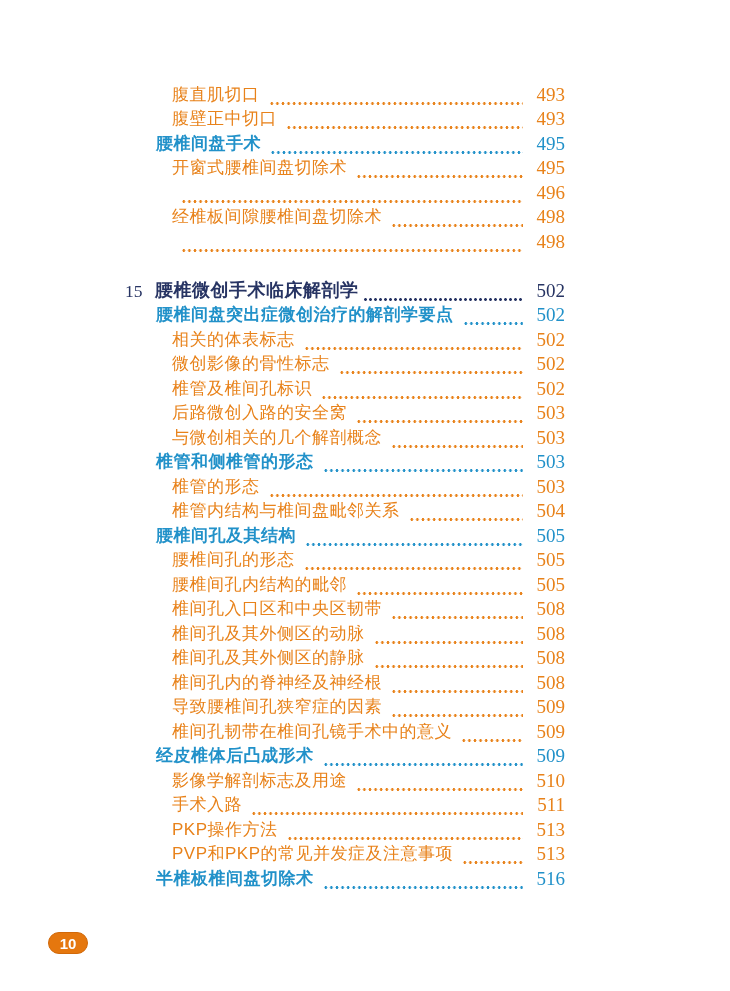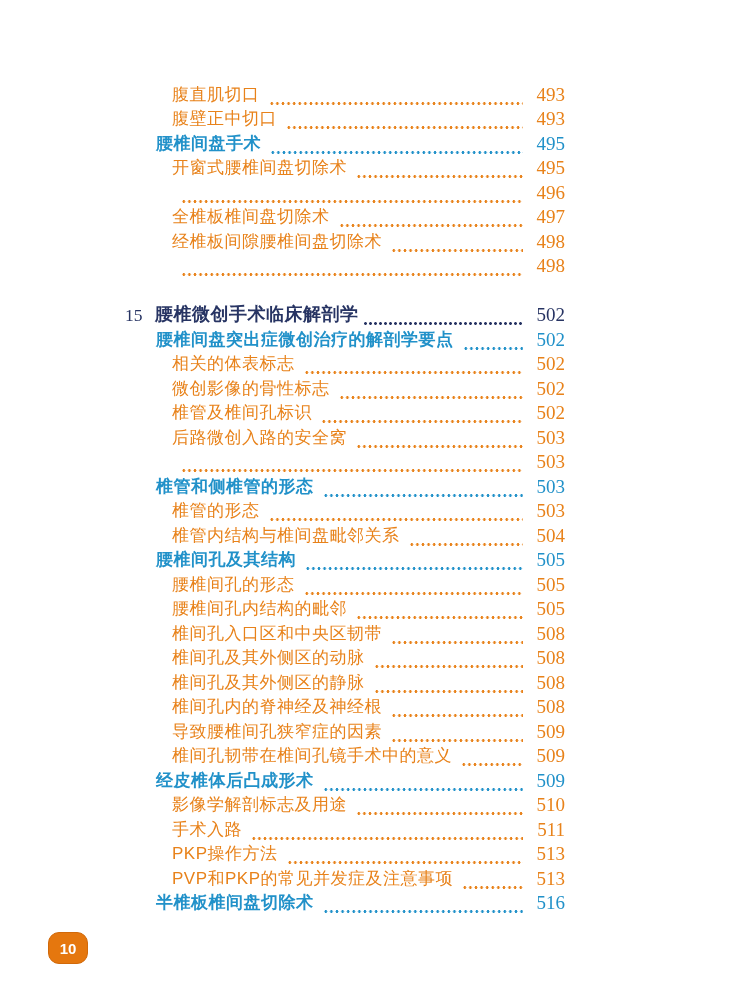--- a/index.html
+++ b/index.html
@@ -83,21 +83,21 @@
   .row.sub {
     padding-left: 47px;
     color: var(--orange);
   }
   
   .folio {
     position: absolute;
     left: 48px;
     top: 932px;
     min-width: 40px;
-    height: 32px;
+    height: 22px;
     box-sizing: border-box;
     background: var(--badge-bg);
     border: 1px solid var(--badge-border);
     border-radius: 11px;
     color: var(--badge-text);
     font-size: 15px;
     font-weight: bold;
     display: flex;
     align-items: center;
     justify-content: center;
@@ -127,25 +127,20 @@
       <div class="row sub">
         <span class="label">开窗式腰椎间盘切除术</span>
         <span class="leader"></span>
         <span class="page">495</span>
       </div>
       <div class="row sub">
         <span class="leader"></span>
         <span class="page">496</span>
       </div>
       <div class="row sub">
-        <span class="label">全椎板椎间盘切除术</span>
-        <span class="leader"></span>
-        <span class="page">497</span>
-      </div>
-      <div class="row sub">
         <span class="label">经椎板间隙腰椎间盘切除术</span>
         <span class="leader"></span>
         <span class="page">498</span>
       </div>
       <div class="row sub">
         <span class="leader"></span>
         <span class="page">498</span>
       </div>
       <div class="row chapter">
         <span class="num">15</span>
@@ -172,20 +167,21 @@
         <span class="label">椎管及椎间孔标识</span>
         <span class="leader"></span>
         <span class="page">502</span>
       </div>
       <div class="row sub">
         <span class="label">后路微创入路的安全窝</span>
         <span class="leader"></span>
         <span class="page">503</span>
       </div>
       <div class="row sub">
+        <span class="label">与微创相关的几个解剖概念</span>
         <span class="leader"></span>
         <span class="page">503</span>
       </div>
       <div class="row section">
         <span class="label">椎管和侧椎管的形态</span>
         <span class="leader"></span>
         <span class="page">503</span>
       </div>
       <div class="row sub">
         <span class="label">椎管的形态</span>

